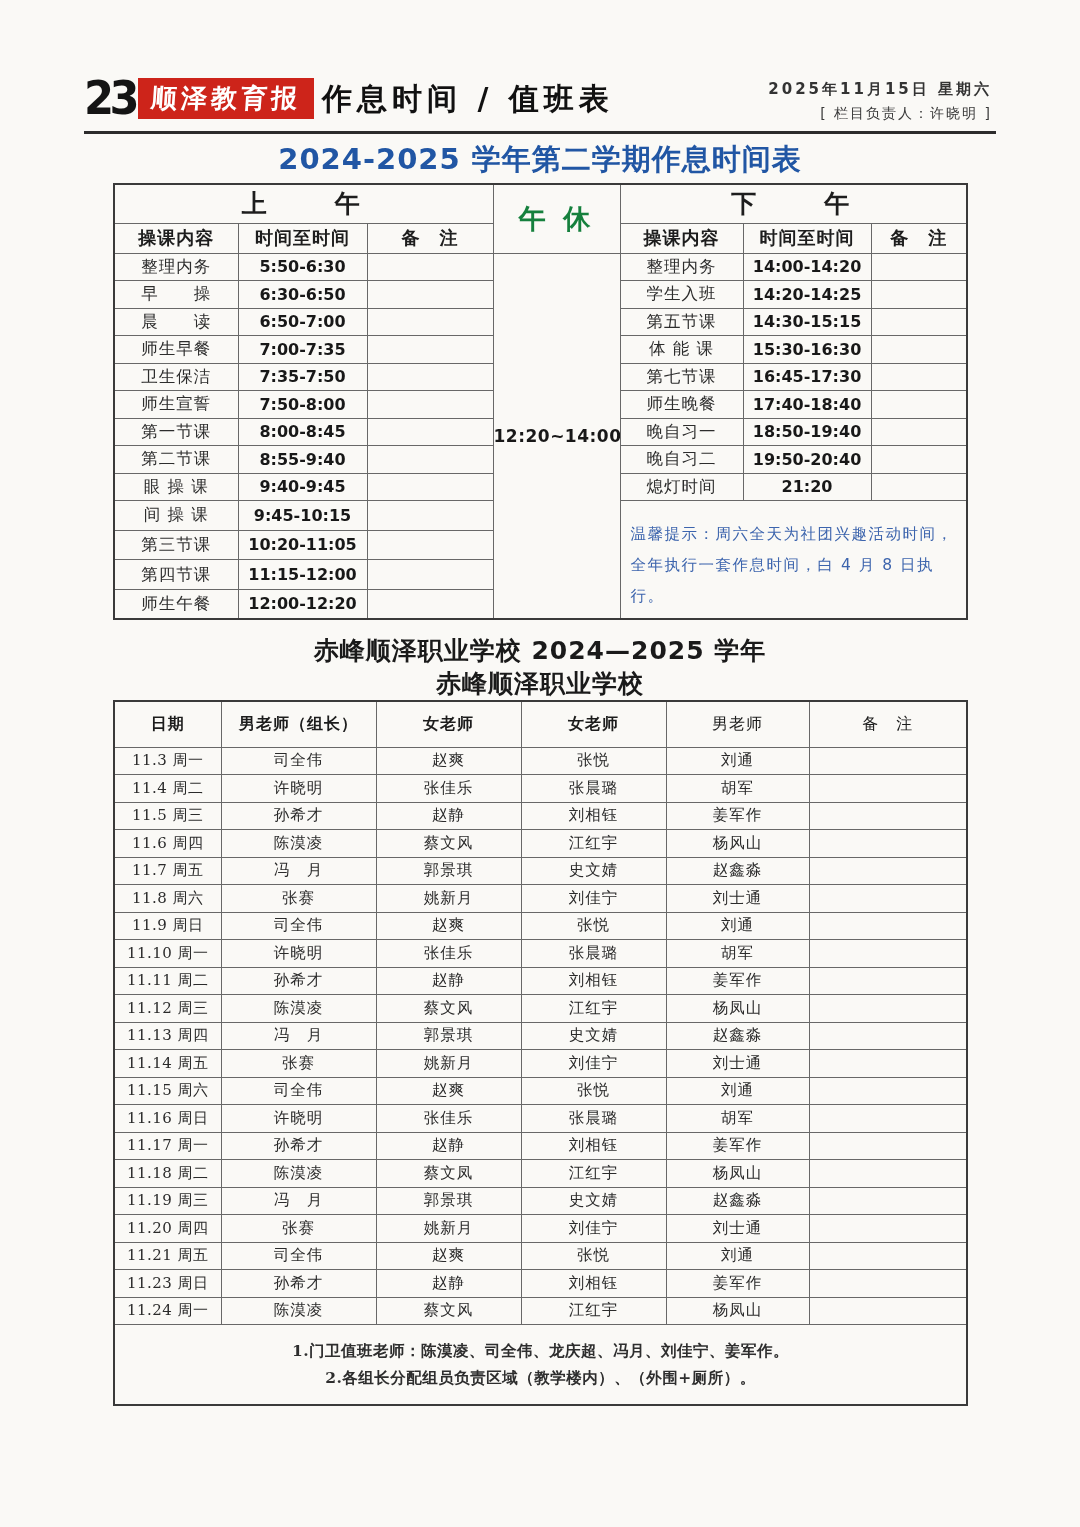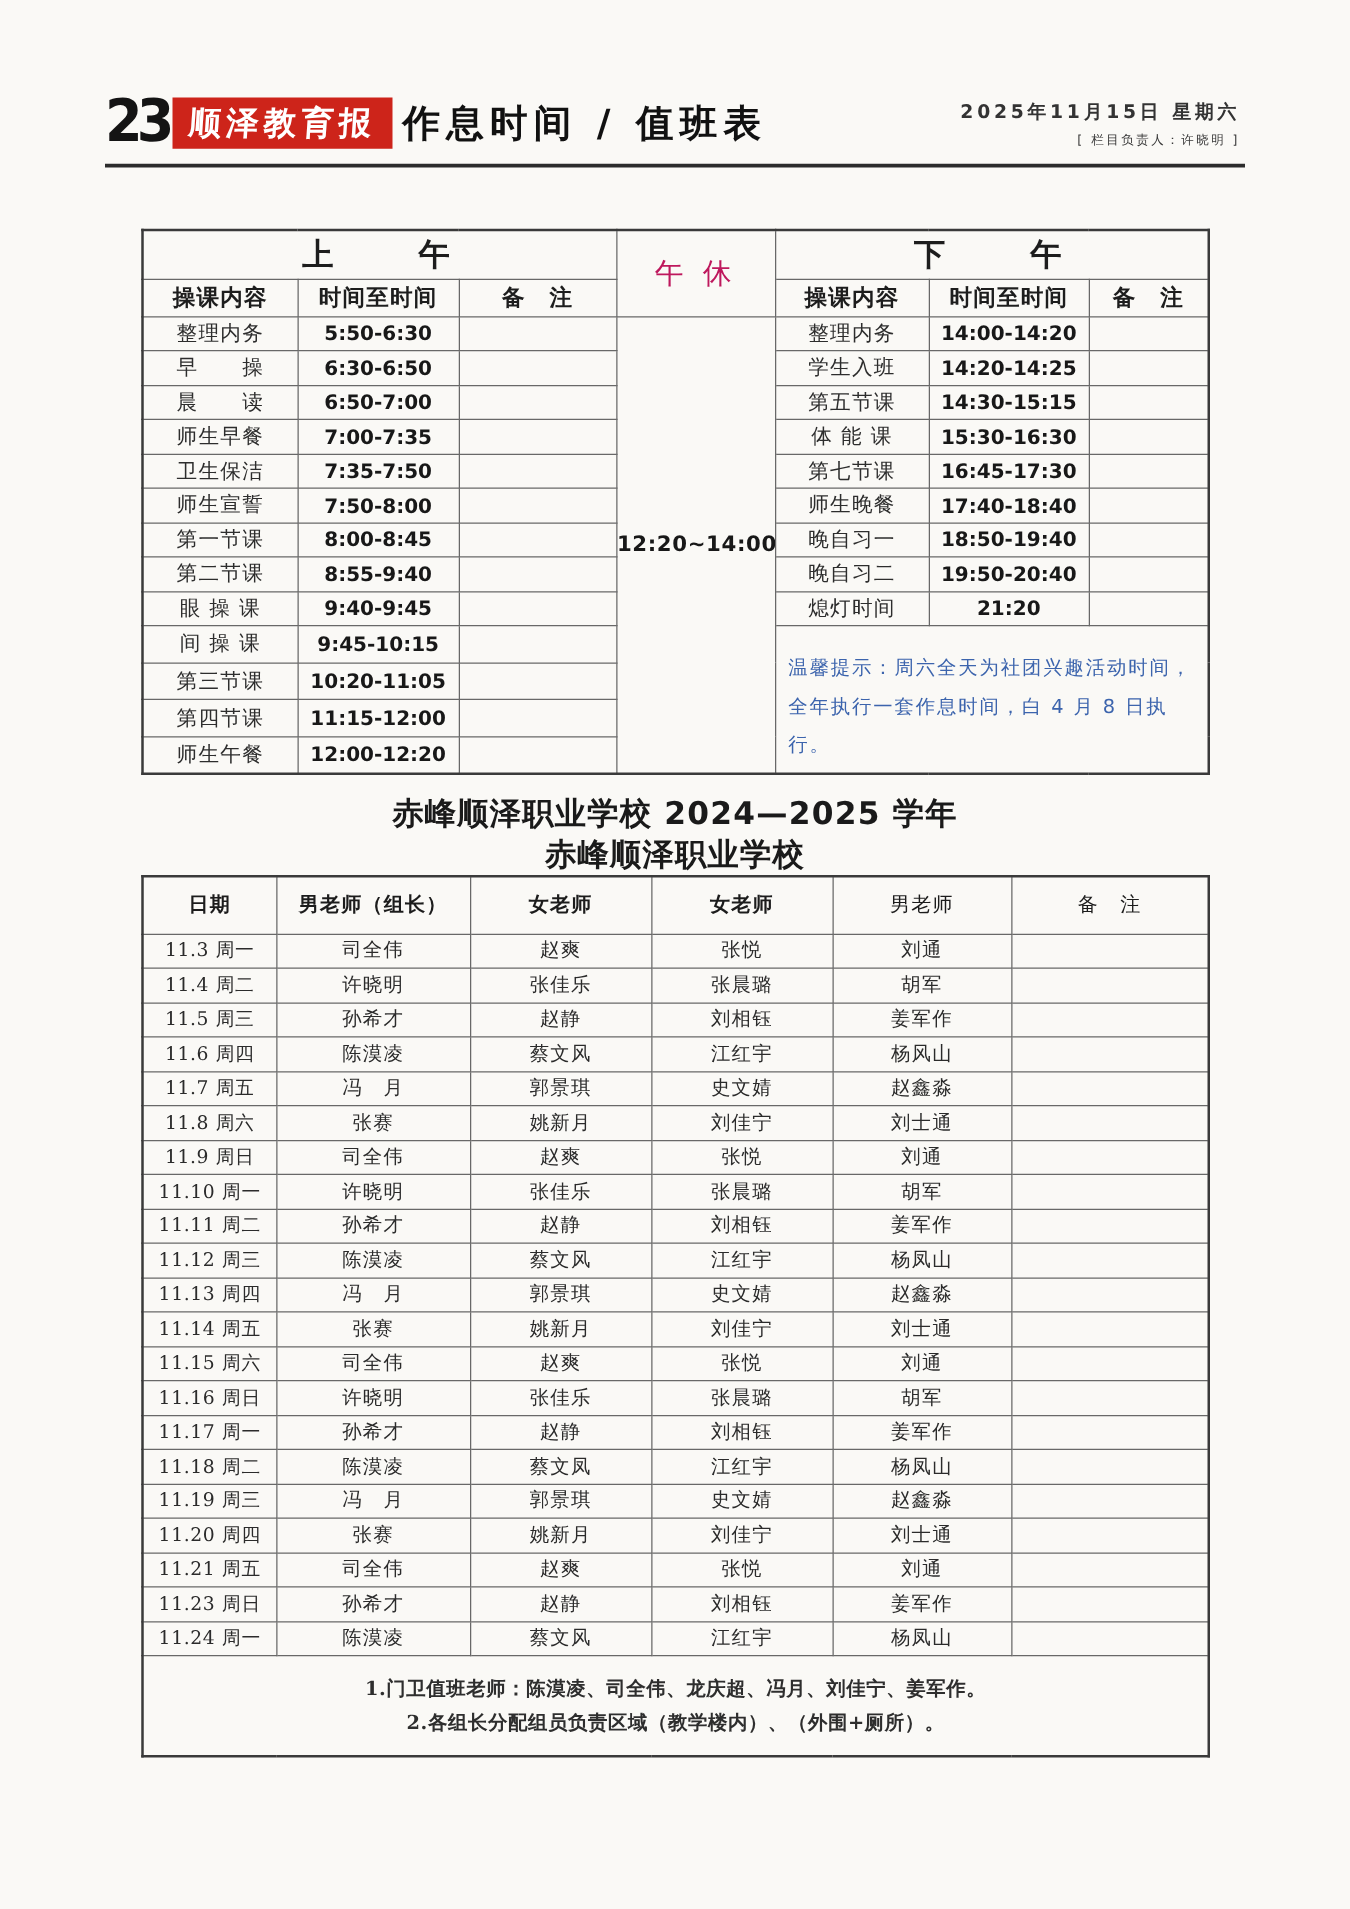--- a/index.html
+++ b/index.html
@@ -25,39 +25,39 @@
     white-space:nowrap;
   }
   .section-title {
     position:absolute; left:322px; top:79px;
     font-size:30px; font-weight:900; color:#111; letter-spacing:5px; white-space:nowrap;
   }
   .header-right {
     position:absolute; right:88px; top:80px; text-align:right; color:#333;
   }
   .date-line { font-size:15px; font-weight:600; letter-spacing:3px; }
-  .editor-line { font-size:10px; letter-spacing:2px; margin-top:6px; color:#3a3a3a; }
+  .editor-line { font-size:14px; letter-spacing:2px; margin-top:6px; color:#3a3a3a; }
   .header-rule {
     position:absolute; left:84px; right:84px; top:131px; height:3px; background:#2c2c2c;
   }
 
   
   .schedule-title {
     position:absolute; left:0; top:140px; width:100%;
     text-align:center; font-size:29px; font-weight:bold;
     color:#2156a4; letter-spacing:1px;
   }
   table { border-collapse:collapse; table-layout:fixed; background:transparent; }
   #schedule-table { position:absolute; left:113px; top:183px; width:853px; border:2px solid #3a3a3a; }
   #schedule-table th, #schedule-table td { border:1px solid #686868; text-align:center; vertical-align:middle; overflow:hidden; }
   #schedule-table tr.h1 { height:39px; }
   #schedule-table tr.h2 { height:30px; }
   #schedule-table tbody tr { height:27.5px; }
   .big-head { font-size:25px; font-weight:bold; letter-spacing:6px; color:#1d1d1d; }
-  .noon-h  { font-size:23px; font-weight:normal; letter-spacing:4px; color:#be185d; }
+  .noon-h  { font-size:27px; font-weight:bold; letter-spacing:4px; color:#15803d; }
   .col-head { font-size:18px; font-weight:bold; color:#1d1d1d; letter-spacing:1px; }
   #schedule-table td.act {
     font-family:"DejaVu Serif","Liberation Serif",serif;
     font-size:16.5px; color:#2d2d2d; letter-spacing:1px;
   }
   #schedule-table td.time { font-size:16px; font-weight:bold; color:#181818; }
   td.noon-time { font-size:17px; font-weight:bold; color:#181818; letter-spacing:.5px; }
   td.tip {
     color:#3c64ad; font-size:15.5px; letter-spacing:1.5px;
     text-align:left !important; padding:18px 6px 6px 10px; line-height:2.0;
@@ -100,20 +100,21 @@
   <div class="masthead-box">
     <span class="masthead-text">顺泽教育报</span>
   </div>
   <div class="section-title">作息时间 / 值班表</div>
   <div class="header-right">
     <div class="date-line">2025年11月15日 星期六</div>
     <div class="editor-line">[ 栏目负责人：许晓明 ]</div>
   </div>
   <div class="header-rule"></div>
 
+  <div class="schedule-title">2024-2025 学年第二学期作息时间表</div>
 
   <table id="schedule-table">
     <colgroup>
       <col style="width:124px">
         <col style="width:129px">
         <col style="width:126px">
       <col style="width:127px">
       <col style="width:123px">
         <col style="width:128px">
         <col style="width:96px">

